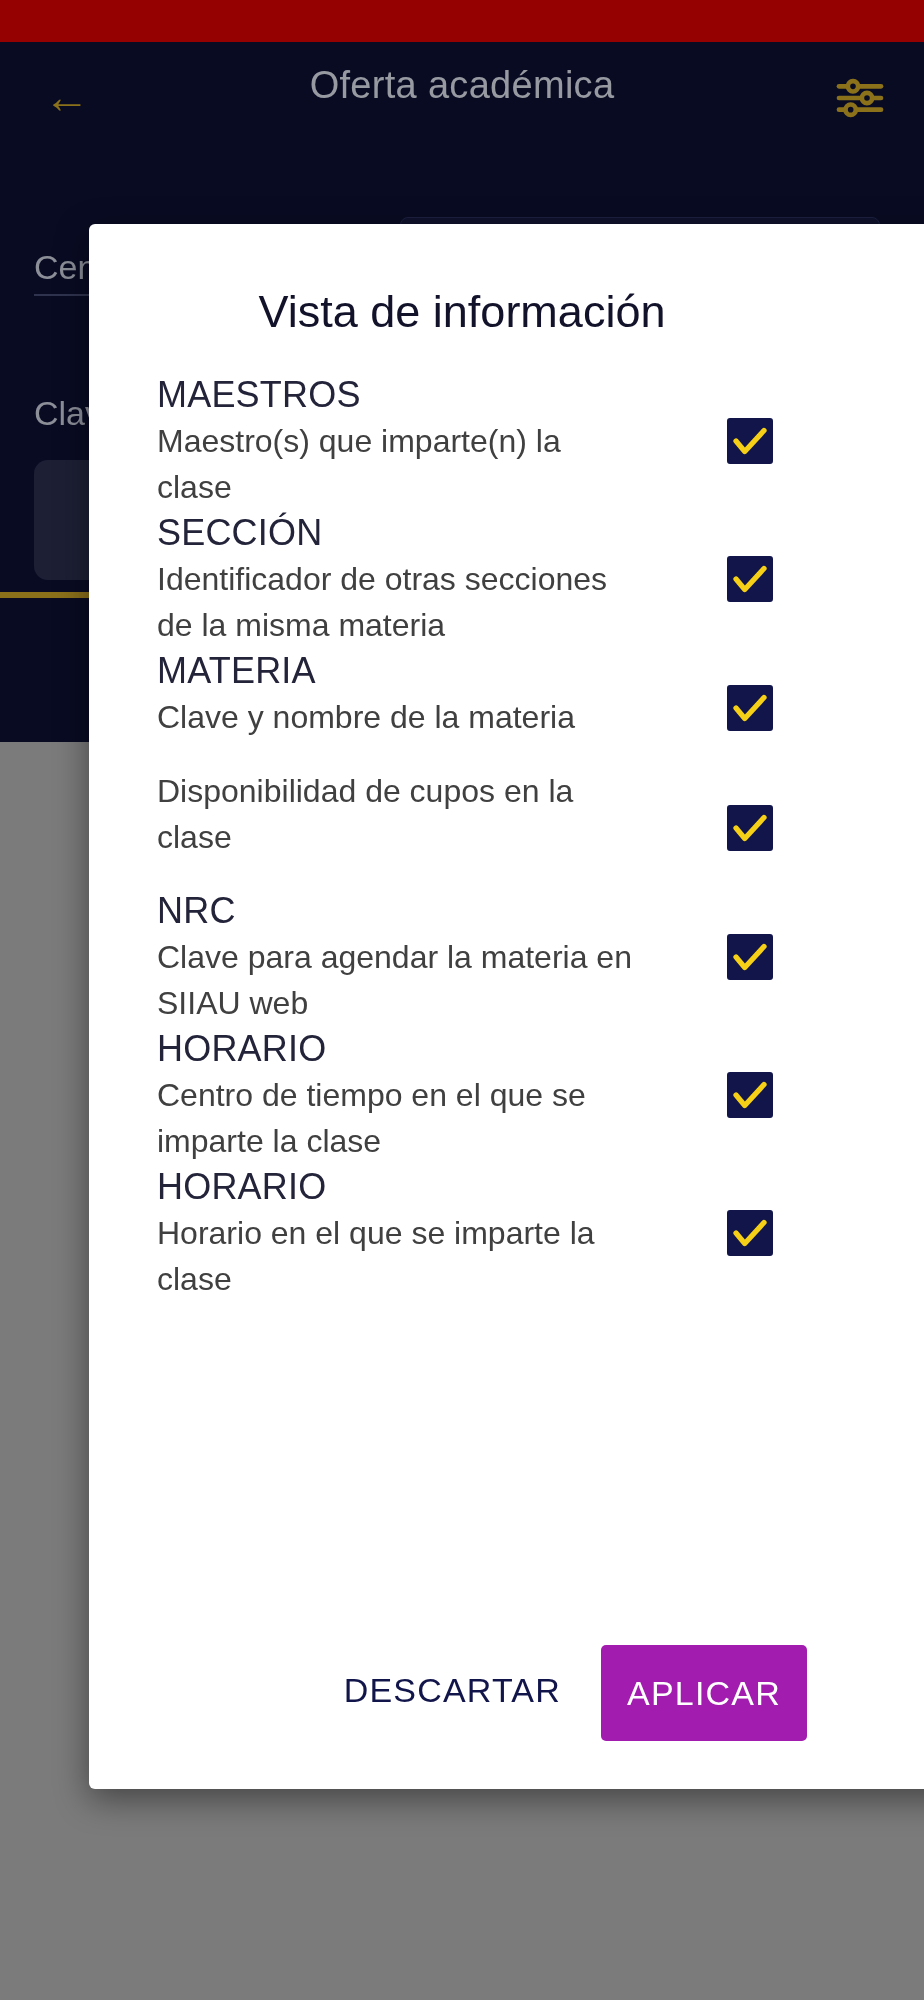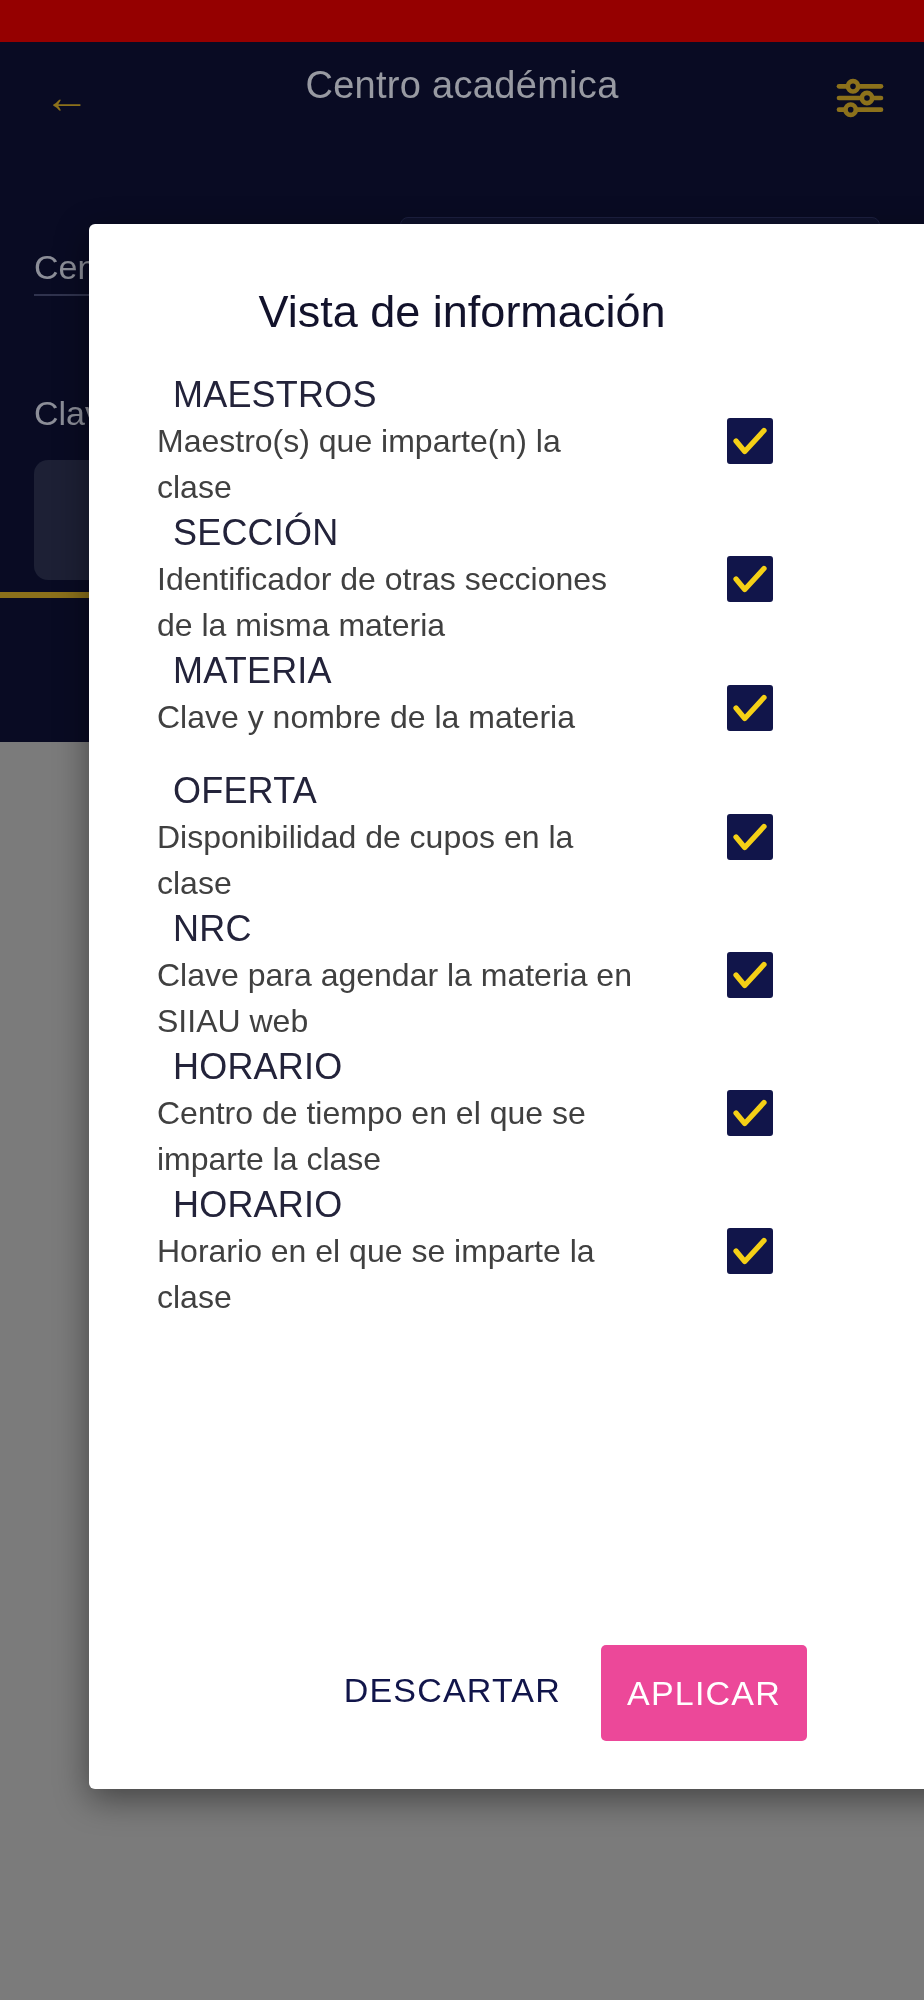--- a/index.html
+++ b/index.html
@@ -128,21 +128,20 @@
   .option-row {
     position: relative;
     min-height: 120px;
     padding: 0 80px 0 68px;
   }
   .option-title {
     font-size: 36px;
     color: #23233a;
     line-height: 46px;
     letter-spacing: 0.2px;
-    margin-left: 16px;
   }
   .option-desc {
     font-size: 32px;
     color: #404040;
     line-height: 46px;
     max-width: 480px;
   }
   .checkbox {
     position: absolute;
     right: 62px;
@@ -170,21 +169,21 @@
     letter-spacing: 1.2px;
     background: transparent;
     border: none;
     font-family: "Liberation Sans", sans-serif;
     text-align: center;
   }
   .btn-apply {
     position: absolute;
     right: 28px; top: 0;
     width: 206px; height: 96px;
-    background: #ec4899;
+    background: #a21caf;
     color: #ffffff;
     font-size: 34px;
     letter-spacing: 1.2px;
     border: none;
     border-radius: 5px;
     font-family: "Liberation Sans", sans-serif;
   }
 </style>
 </head>
 <body>
@@ -201,21 +200,21 @@
     <div class="bg-field" style="left:400px; top:320px; width:480px; height:120px;"></div>
     <div class="bg-field-label" style="left:34px; top:352px;">Clave</div>
 
     <div class="bg-bigbox" style="left:34px; top:418px; width:856px; height:120px;"></div>
 
     <div class="gold-rule" style="top:550px;"></div>
   </div>
 
   <div class="appbar">
     <div class="back-arrow">←</div>
-    <div class="appbar-title">Centro académica</div>
+    <div class="appbar-title">Oferta académica</div>
     <div class="filter-icon">
       <svg width="56" height="56" viewBox="0 0 24 24" fill="none" stroke="#c9a227" stroke-width="2" stroke-linecap="round">
         <line x1="3" y1="7" x2="21" y2="7"></line>
         <line x1="3" y1="12" x2="21" y2="12"></line>
         <line x1="3" y1="17" x2="21" y2="17"></line>
         <circle cx="9" cy="7" r="2.2" fill="#0d1133"></circle>
         <circle cx="15" cy="12" r="2.2" fill="#0d1133"></circle>
         <circle cx="8" cy="17" r="2.2" fill="#0d1133"></circle>
       </svg>
     </div>
@@ -252,21 +251,20 @@
         <div class="option-title">MATERIA</div>
         <div class="option-desc">Clave y nombre de la materia</div>
         <div class="checkbox">
           <svg width="42" height="42" viewBox="0 0 24 24" fill="none" stroke="#f5d016" stroke-width="3" stroke-linecap="round" stroke-linejoin="round">
               <polyline points="4,12 9,18 20,6"></polyline>
             </svg>
         </div>
       </div>
 
       <div class="option-row">
-        <div class="option-title">OFERTA</div>
         <div class="option-desc">Disponibilidad de cupos en la clase</div>
         <div class="checkbox">
           <svg width="42" height="42" viewBox="0 0 24 24" fill="none" stroke="#f5d016" stroke-width="3" stroke-linecap="round" stroke-linejoin="round">
               <polyline points="4,12 9,18 20,6"></polyline>
             </svg>
         </div>
       </div>
 
       <div class="option-row">
         <div class="option-title">NRC</div>

